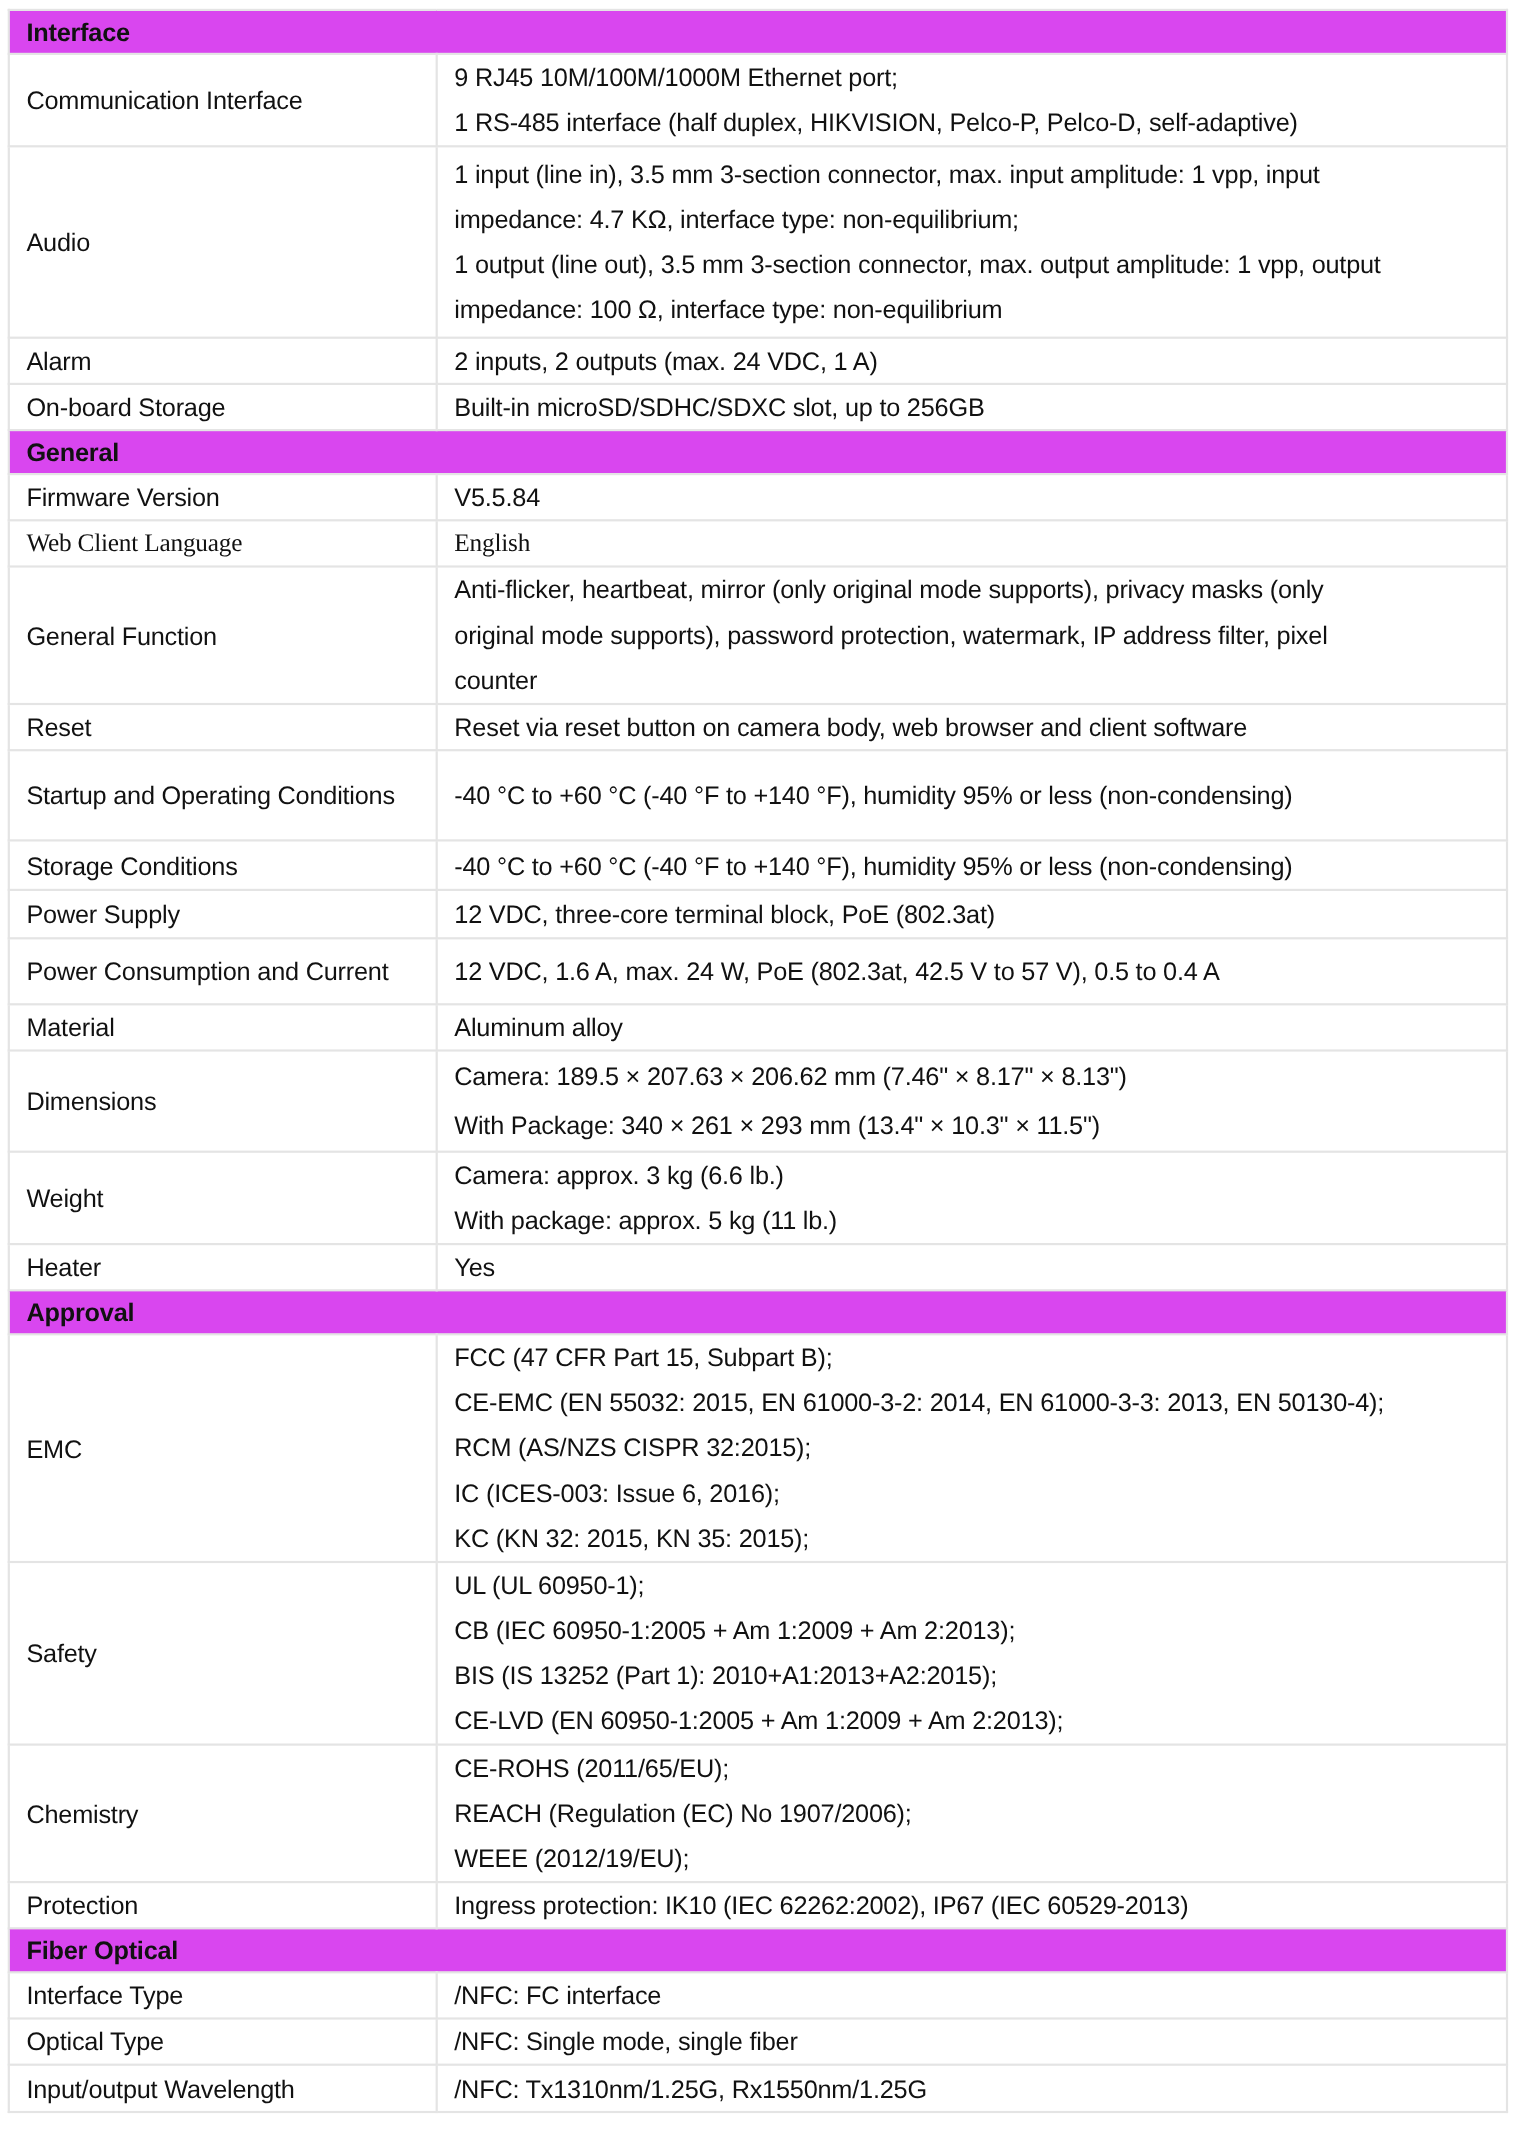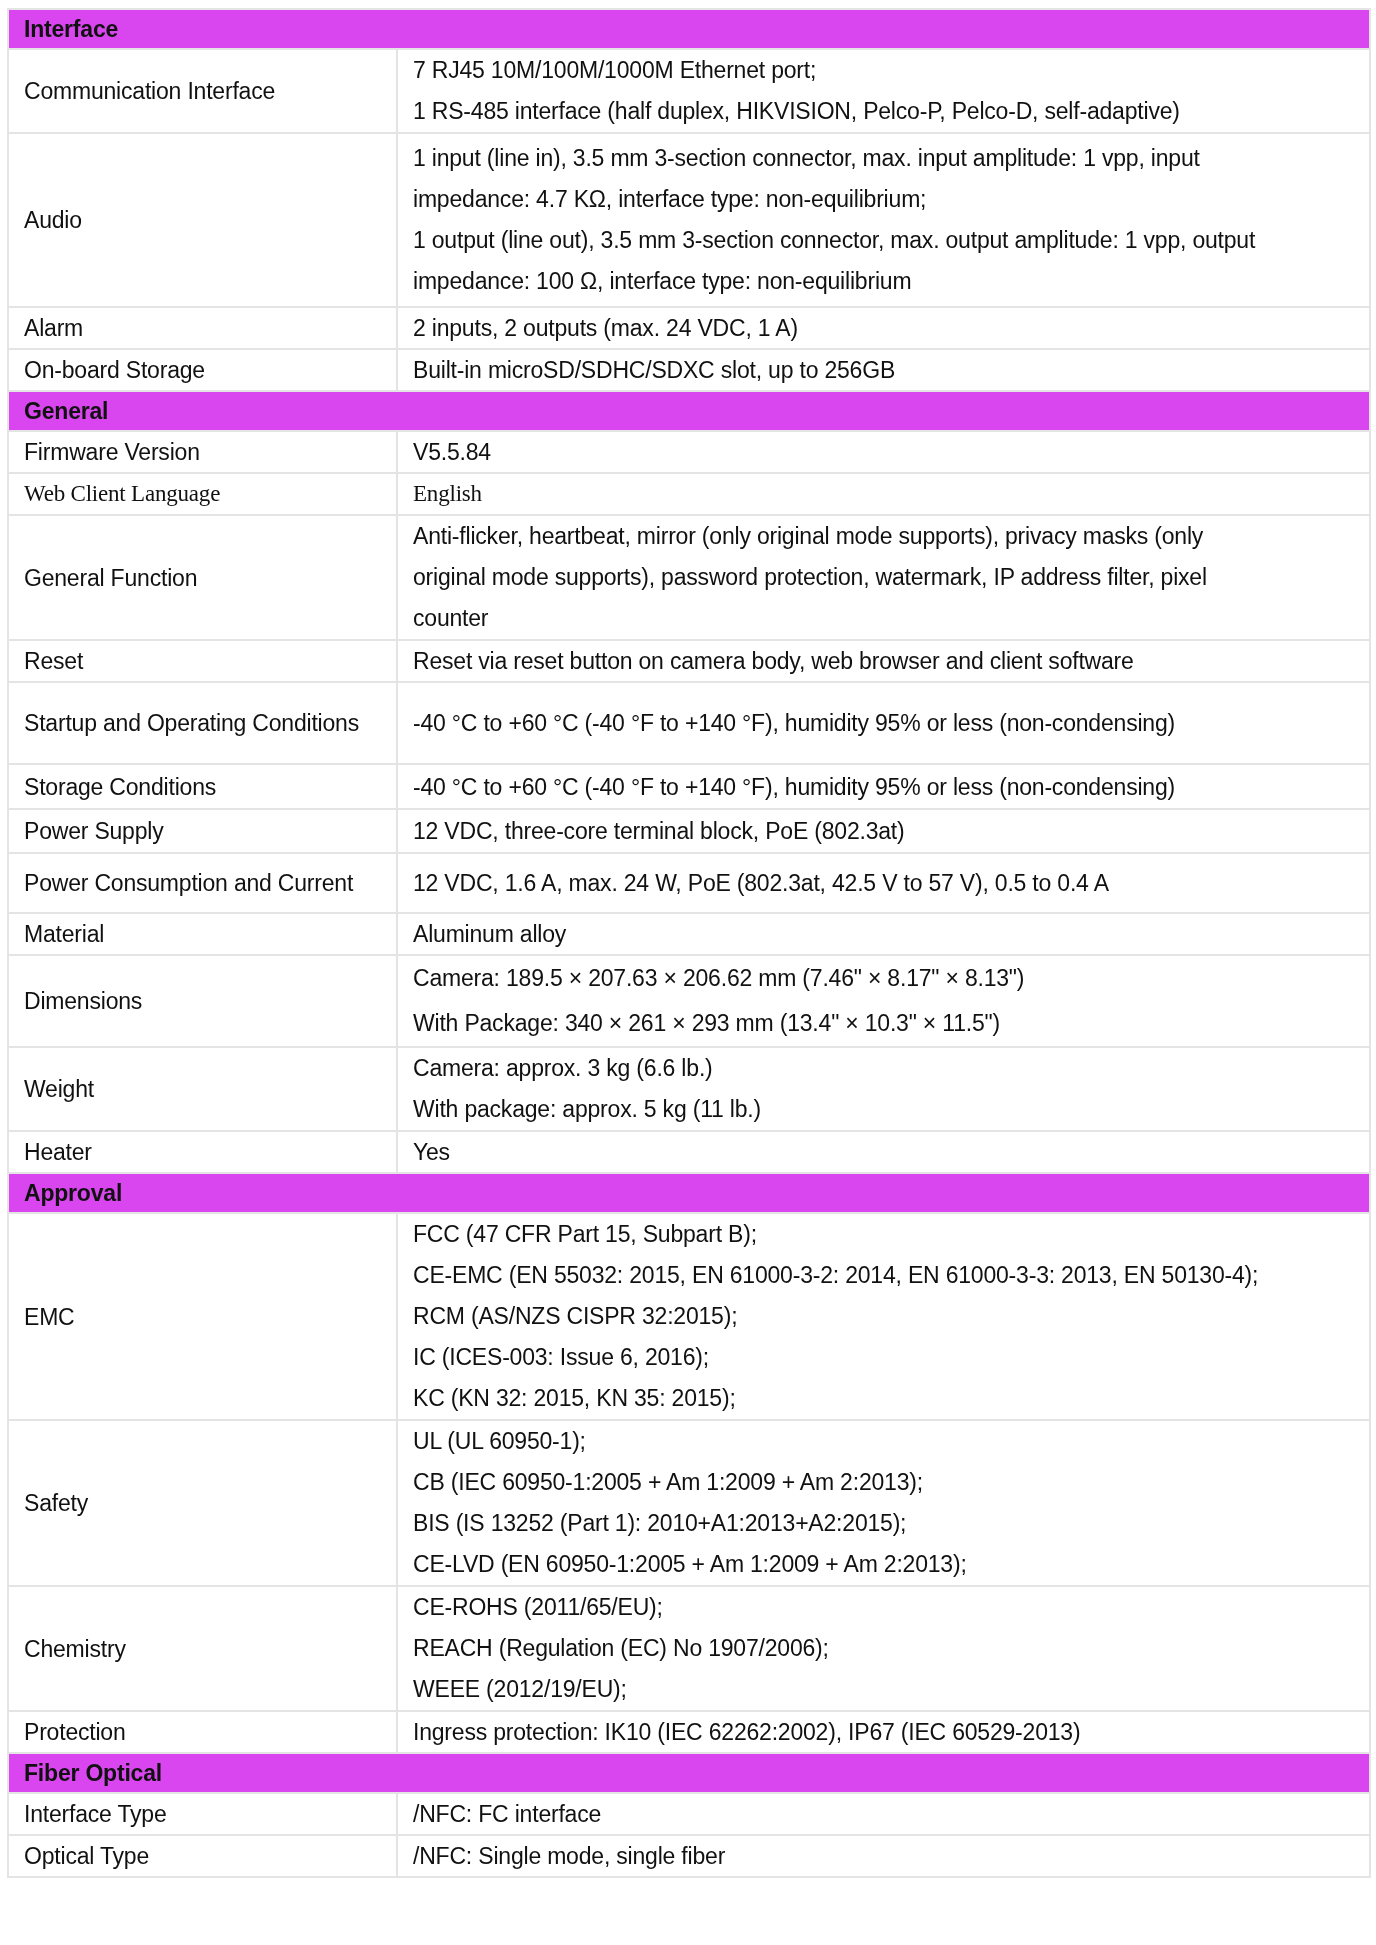--- a/index.html
+++ b/index.html
@@ -24,21 +24,21 @@
         <col class="c1">
         <col class="c2">
       </colgroup>
     <tbody id="spec-body">
         <tr class="section">
           <td colspan="2">Interface</td>
         </tr>
         <tr style="height: 80px;">
           <td class="label">Communication Interface</td>
           <td class="value multi">
-            <div>7 RJ45 10M/100M/1000M Ethernet port;</div>
+            <div>9 RJ45 10M/100M/1000M Ethernet port;</div>
             <div>1 RS-485 interface (half duplex, HIKVISION, Pelco-P, Pelco-D, self-adaptive)</div>
           </td>
         </tr>
         <tr style="height: 174px;">
           <td class="label">Audio</td>
           <td class="value multi">
             <div>1 input (line in), 3.5 mm 3-section connector, max. input amplitude: 1 vpp, input</div>
             <div>impedance: 4.7 KΩ, interface type: non-equilibrium;</div>
             <div>1 output (line out), 3.5 mm 3-section connector, max. output amplitude: 1 vpp, output</div>
             <div>impedance: 100 Ω, interface type: non-equilibrium</div>
@@ -179,15 +179,21 @@
           <td class="value">
             <div>/NFC: FC interface</div>
           </td>
         </tr>
         <tr style="height: 42px;">
           <td class="label">Optical Type</td>
           <td class="value">
             <div>/NFC: Single mode, single fiber</div>
           </td>
         </tr>
+        <tr style="height: 43px;">
+          <td class="label">Input/output Wavelength</td>
+          <td class="value">
+            <div>/NFC: Tx1310nm/1.25G, Rx1550nm/1.25G</div>
+          </td>
+        </tr>
       </tbody>
   </table>
 </div>
 
 </body></html>

